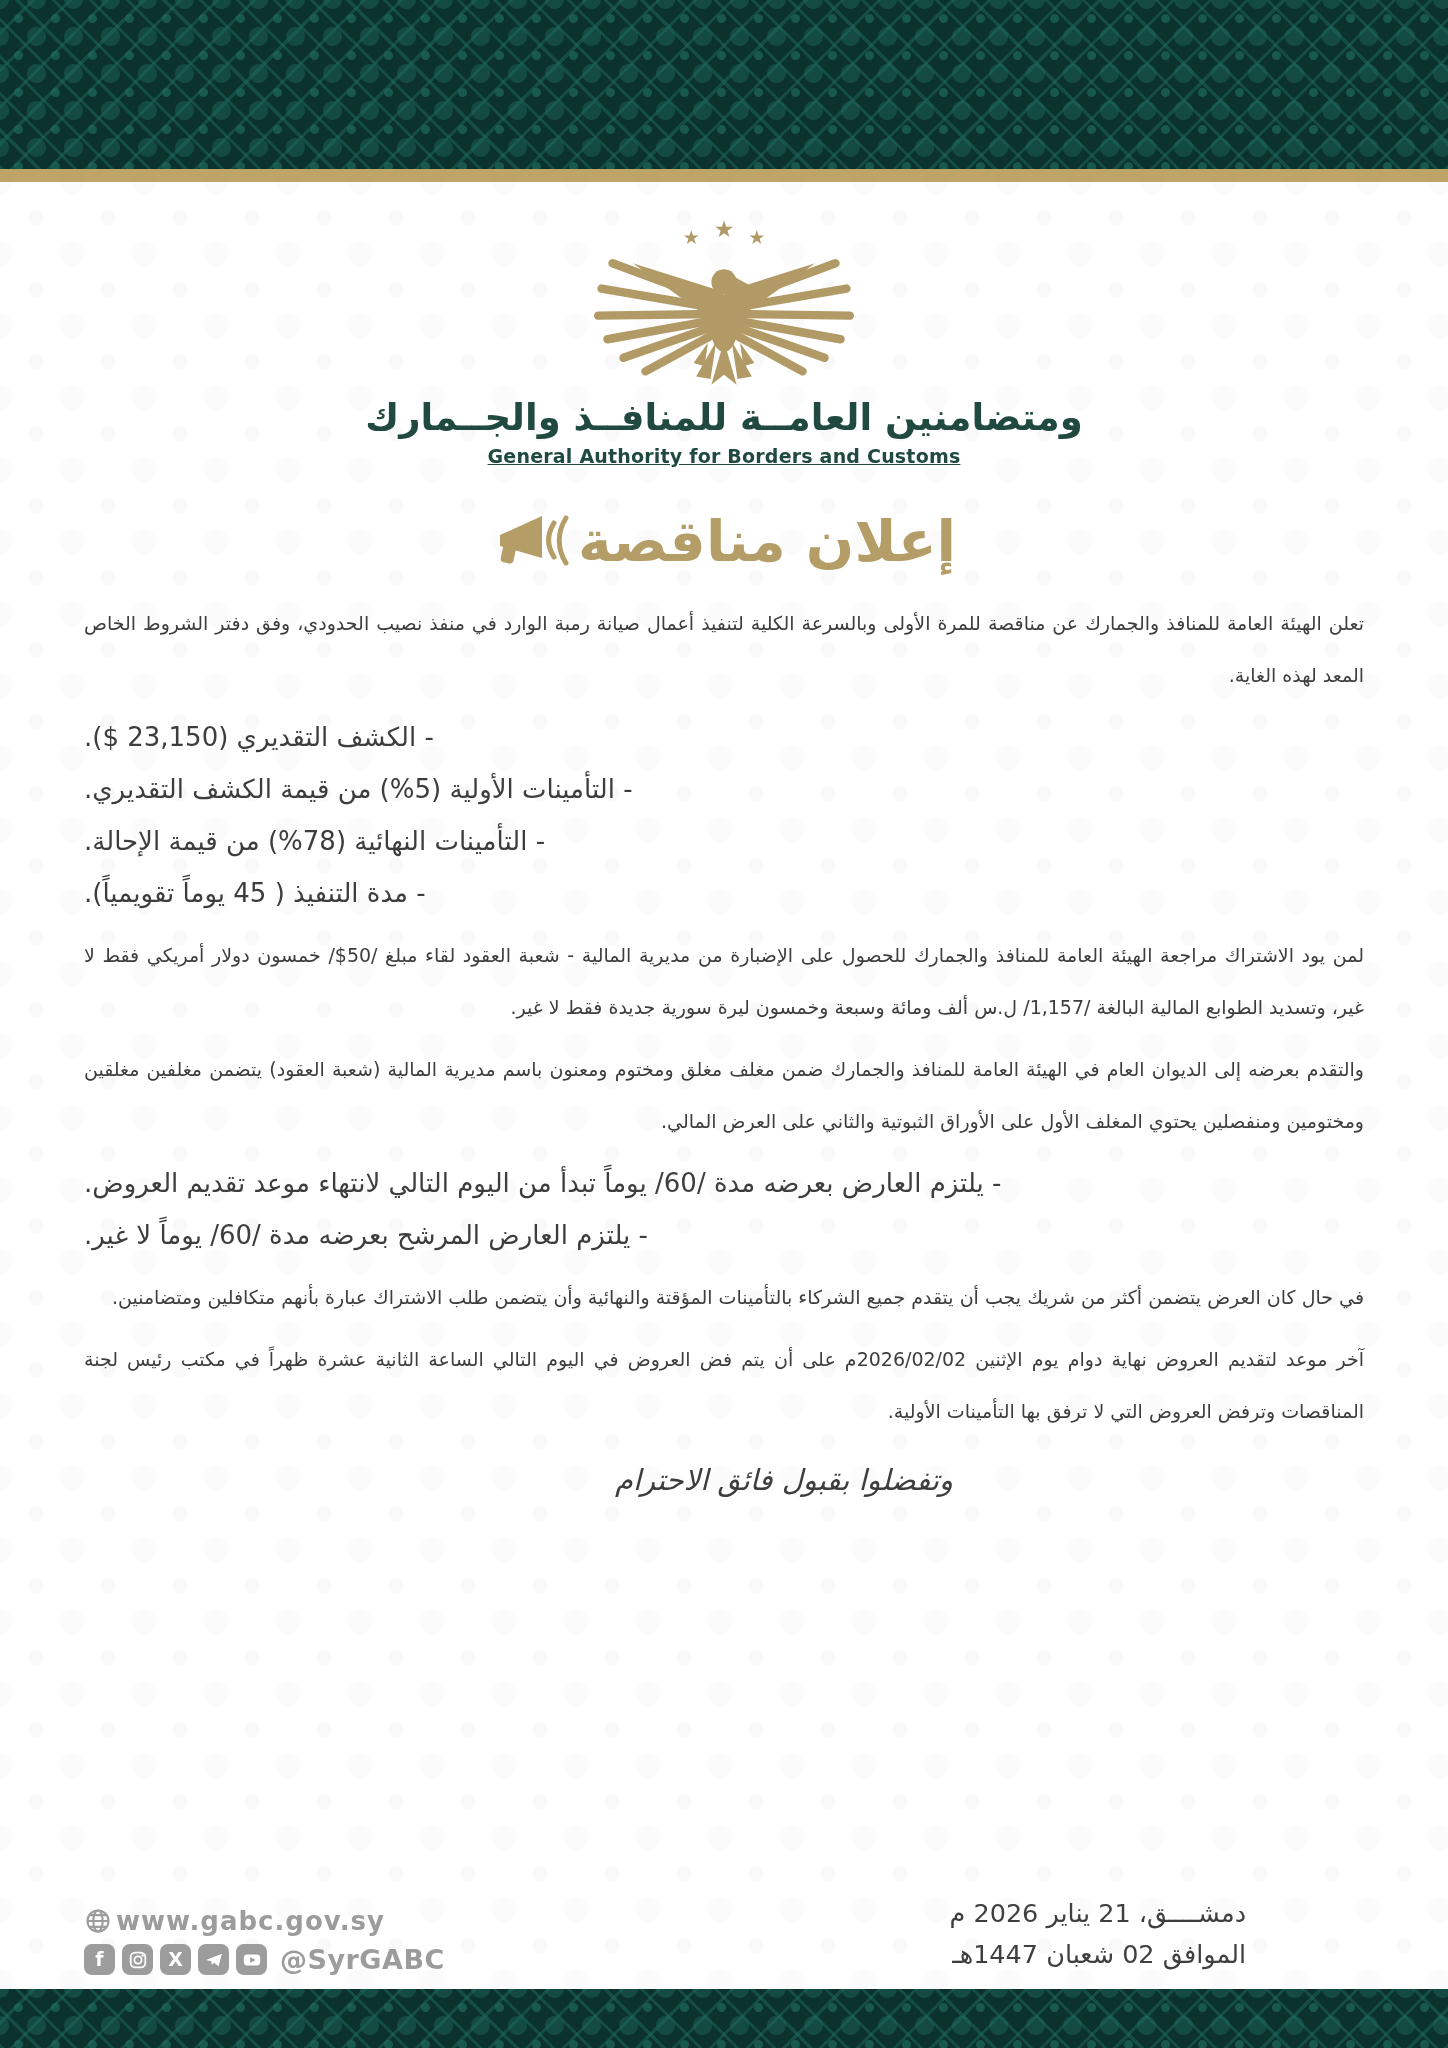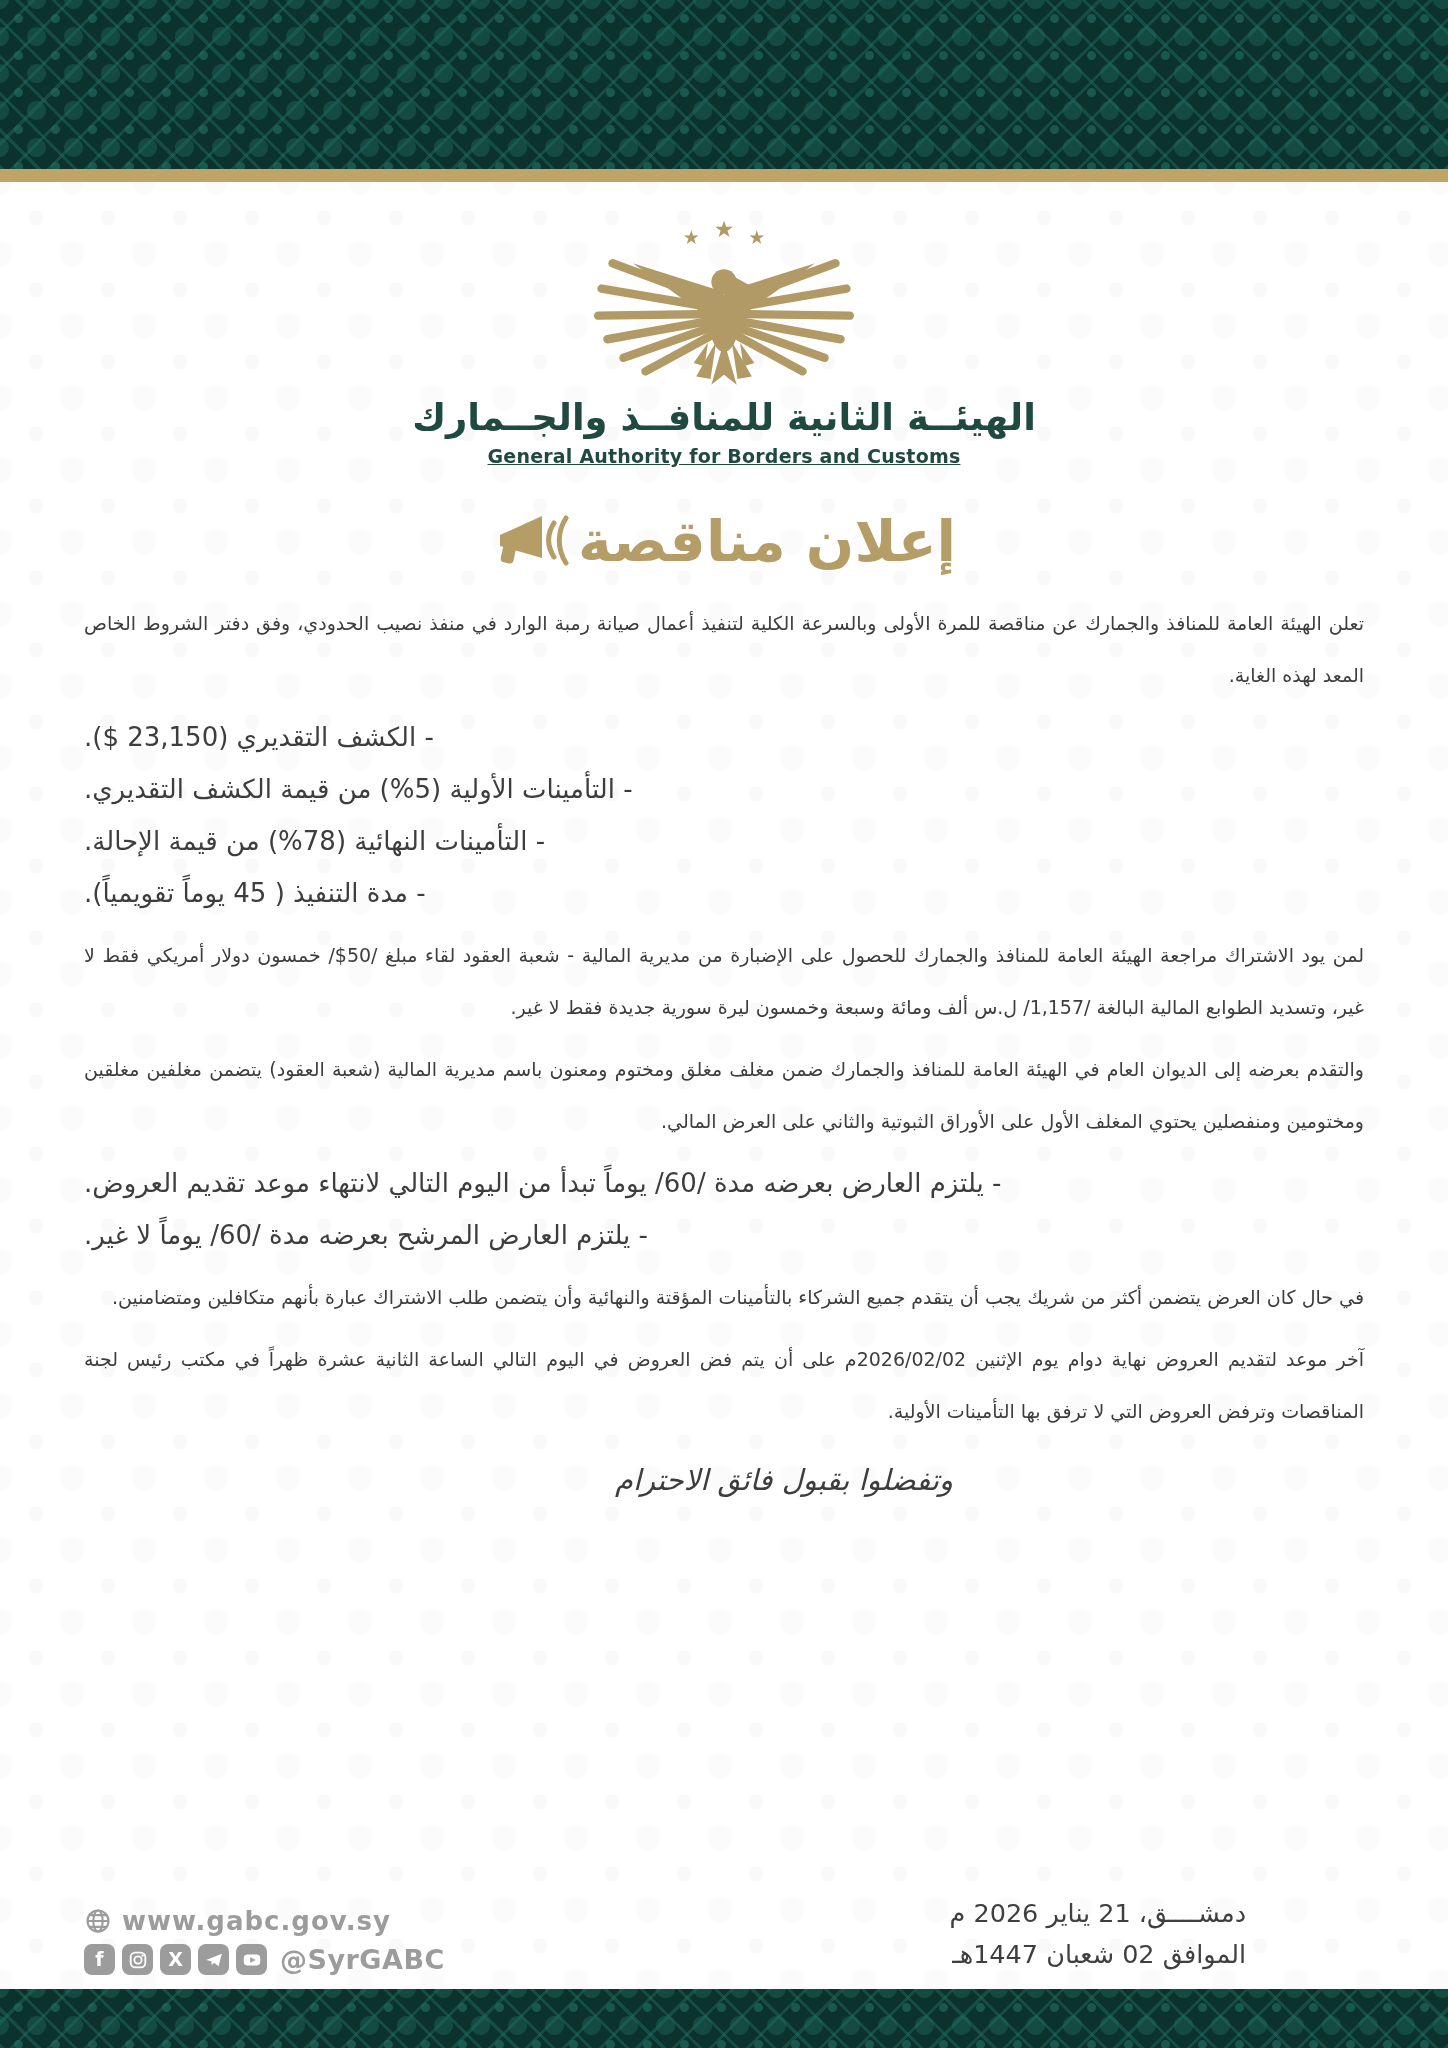--- a/index.html
+++ b/index.html
@@ -52,21 +52,21 @@
   .para{font-size:19px;line-height:52px;text-align:justify;margin:0 0 10px;}
   .blist{list-style:none;margin:0 0 10px;padding:0 44px 0 0;}
   .blist li{font-size:26px;line-height:52px;text-align:left;}
   .closing{font-size:29px;margin:26px 0 0;text-align:center;transform:translateX(60px);font-style:italic;}
   
   .footer-row{
     position:absolute;left:84px;right:84px;bottom:14px;
     display:flex;direction:ltr;justify-content:space-between;align-items:flex-end;
   }
   .contact{color:#9c9c9c;}
-  .web-line{display:flex;align-items:center;gap:10px;font-size:26px;font-weight:bold;letter-spacing:1px;}
+  .web-line{display:flex;align-items:center;gap:4px;font-size:26px;font-weight:bold;letter-spacing:1px;}
   .social-line{display:flex;align-items:center;gap:7px;margin-top:8px;}
   .sicon{
     width:31px;height:31px;border-radius:8px;background:#9c9c9c;color:#fff;
     display:inline-flex;align-items:center;justify-content:center;
     font-weight:bold;font-size:19px;line-height:1;
   }
   .handle{font-size:27px;font-weight:bold;margin-left:6px;letter-spacing:.5px;}
   .dates{direction:rtl;text-align:right;color:#3f3f3f;font-size:25.5px;line-height:1.6;margin-right:118px;}
 </style>
 </head>
@@ -104,21 +104,21 @@
             <path d="M167 97 L279 136"></path>
             <path d="M163 103 L253 152"></path>
           <path d="M152 70 L28 24"></path>
             <path d="M150 77 L15 54"></path>
             <path d="M149 84 L11 86"></path>
           <path d="M150 91 L22 114"></path>
             <path d="M153 97 L41 136"></path>
             <path d="M157 103 L67 152"></path>
         </g>
       </svg>
-      <div class="org-ar">الهيئــة الثانية للمنافــذ والجــمارك</div>
+      <div class="org-ar">ومتضامنين العامــة للمنافــذ والجــمارك</div>
       <div class="org-en">General Authority for Borders and Customs</div>
     </div>
 
     <div class="title-row">
       <span class="title-text">إعلان مناقصة</span>
       <svg width="86" height="64" viewBox="0 0 86 64">
         <g fill="#b49d66">
           <polygon points="8,26 50,7 50,49 8,37"></polygon>
           <rect x="10" y="34" width="13" height="20" rx="4" transform="rotate(12 16 44)"></rect>
         </g>

